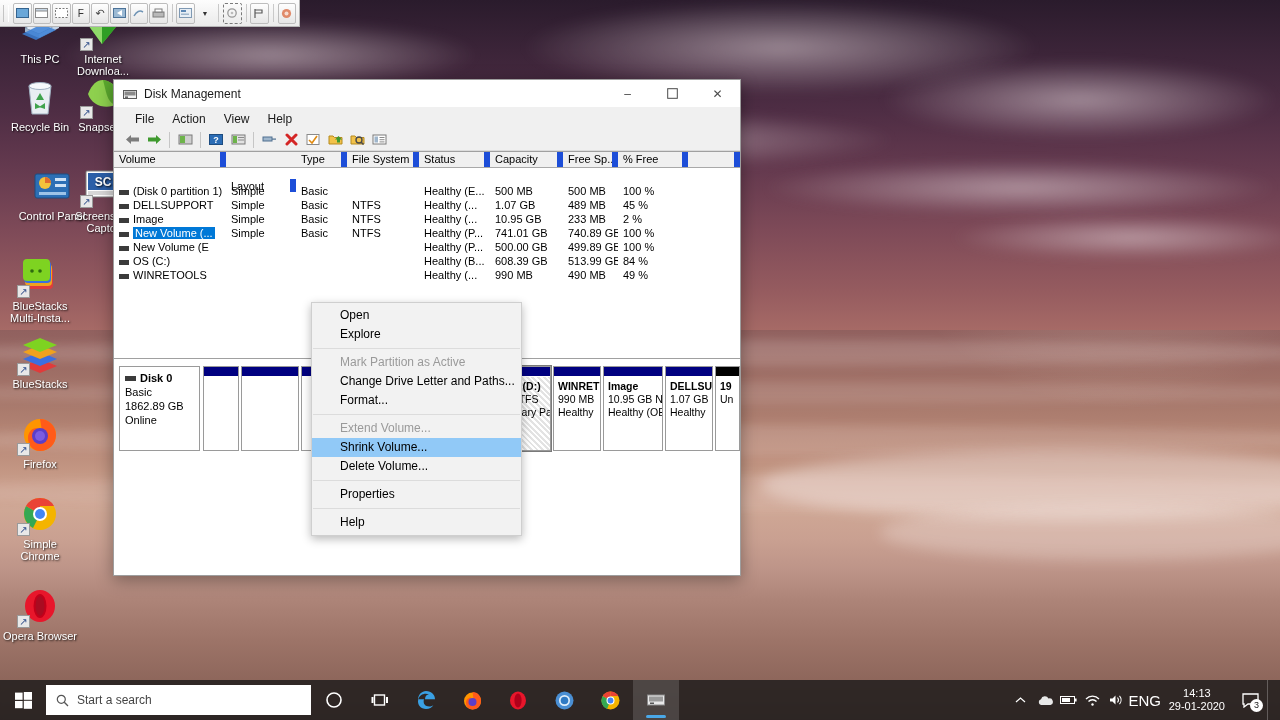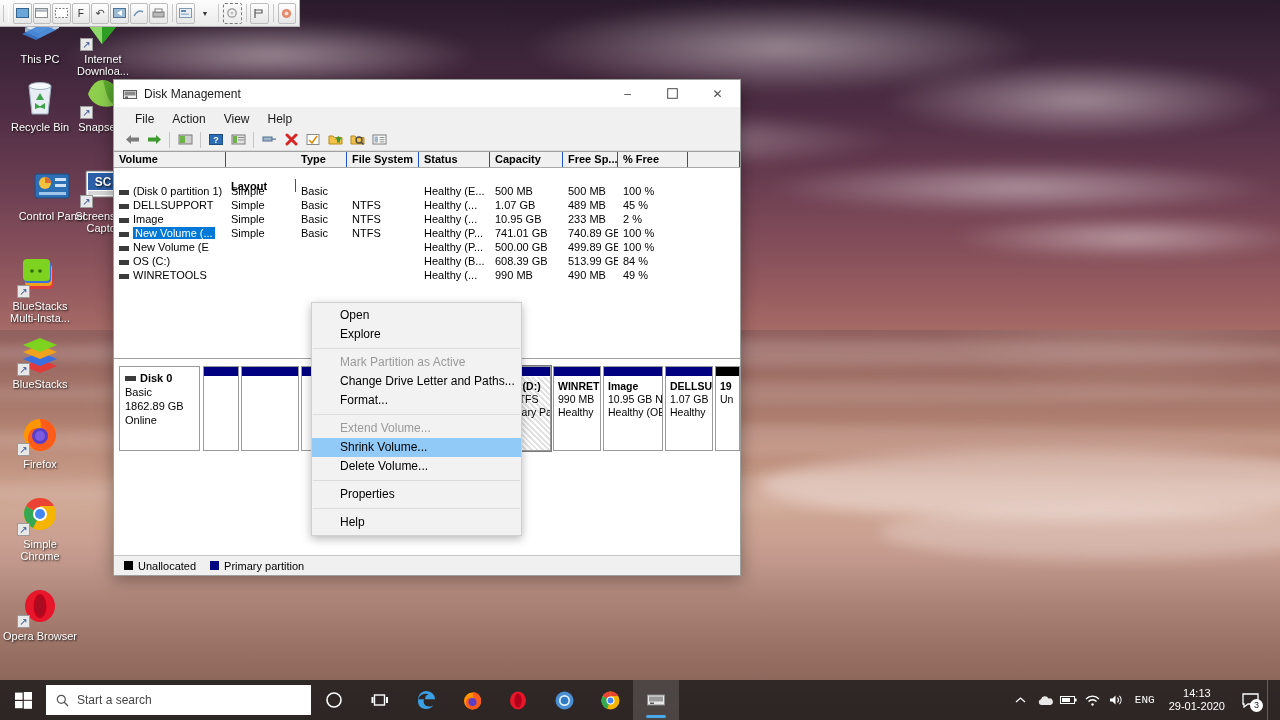--- a/index.html
+++ b/index.html
@@ -119,22 +119,22 @@
 
   
   #vol-pane {
     height:207px; background:#fff; border-top:1px solid #a0a0a0; position:relative; overflow:hidden;
   }
   #vol-head {
     display:flex; height:16px; background:#f0f0f0;
     border-bottom:1px solid #a9a9a9; font-size:11px; color:#000;
   }
   #vol-head .hc {
-    border-right:1px solid #1d4ed8; padding:1px 0 12px 5px;
-    overflow:hidden; white-space:nowrap;font-weight:bold;
+    border-right:6px solid #1d4ed8; padding:1px 0 12px 5px;
+    overflow:hidden; white-space:nowrap;
   }
   .vrow { display:flex; height:14px; font-size:11px; color:#000; align-items:center; }
   .vrow.sel .c0 .nm { background:#0078d7; color:#fff; padding:0 2px; }
   .vrow .c { padding-left:5px; overflow:hidden; white-space:nowrap; }
   .vol-bar {
     display:inline-block; width:10px; height:5px; background:#3b3b3b;
     margin-right:4px; vertical-align:middle;
   }
 
   
@@ -725,30 +725,20 @@
             <div class="body">
               <div class="t1">19</div>
               <div>Un</div>
               <div></div>
             </div>
           </div>
         </div>
     </div>
   </div>
 
-  <div id="legend">
-    <div class="lg-item">
-      <span class="lg-sw" style="background:#000000;"></span>
-      <span>Unallocated</span>
-    </div>
-    <div class="lg-item">
-      <span class="lg-sw" style="background:#000080;"></span>
-      <span>Primary partition</span>
-    </div>
-  </div>
 
   <div id="ctxmenu">
       <div class="cmi">Open</div>
       <div class="cmi">Explore</div>
       <div class="cms"></div>
       <div class="cmi disabled">Mark Partition as Active</div>
       <div class="cmi">Change Drive Letter and Paths...</div>
       <div class="cmi">Format...</div>
       <div class="cms"></div>
       <div class="cmi disabled">Extend Volume...</div>
@@ -859,21 +849,21 @@
           <circle cx="7.5" cy="9.5" r="1.2" fill="#fff"></circle>
         </svg>
     </div>
     <div class="trayi">
       <svg width="15" height="12" viewBox="0 0 15 12">
           <polygon points="1,4.5 3.5,4.5 6.5,1.5 6.5,10.5 3.5,7.5 1,7.5" fill="#fff"></polygon>
           <path d="M8.5,3.5 A4,4 0 0,1 8.5,8.5" stroke="#fff" fill="none" stroke-width="1.1"></path>
           <path d="M10.5,1.8 A6.5,6.5 0 0,1 10.5,10.2" stroke="#fff" fill="none" stroke-width="1.1"></path>
         </svg>
     </div>
-    <div class="trayi" style="width:32px;font-size:11px;color:#fff;font-family:Liberation Mono, monospace;">ENG</div>
+    <div class="trayi" style="width:32px;font-size:15px;color:#fff;">ENG</div>
     <div id="clock">
       <div>14:13</div>
       <div>29-01-2020</div>
     </div>
     <div id="notif">
       <svg width="17" height="15" viewBox="0 0 17 15">
           <path d="M1,1 L16,1 L16,11 L6,11 L2,14 L2,11 L1,11 Z" fill="none" stroke="#fff" stroke-width="1.3"></path>
         </svg>
       <span class="badge">3</span>
     </div>

